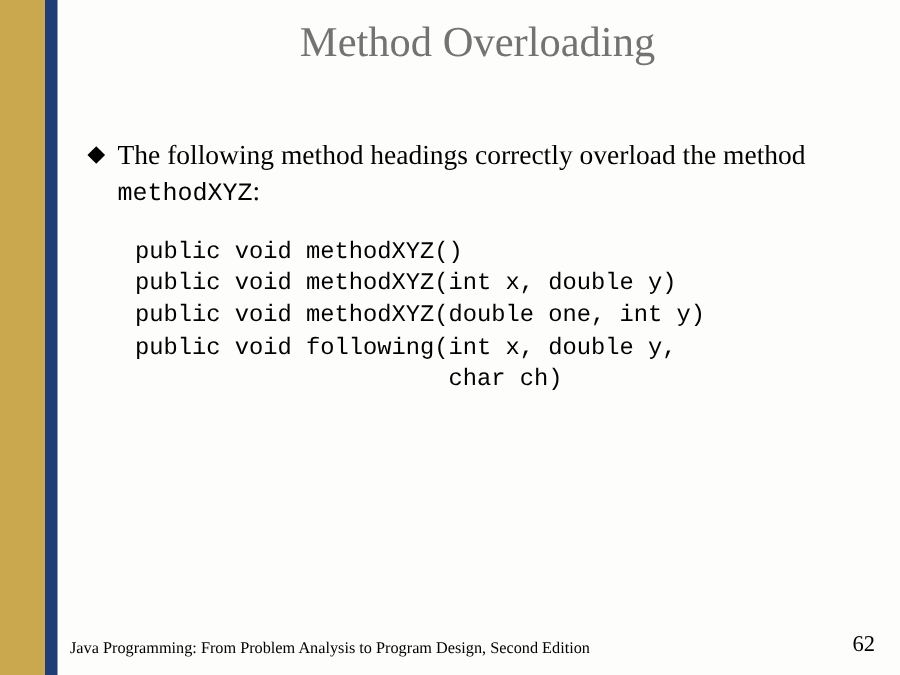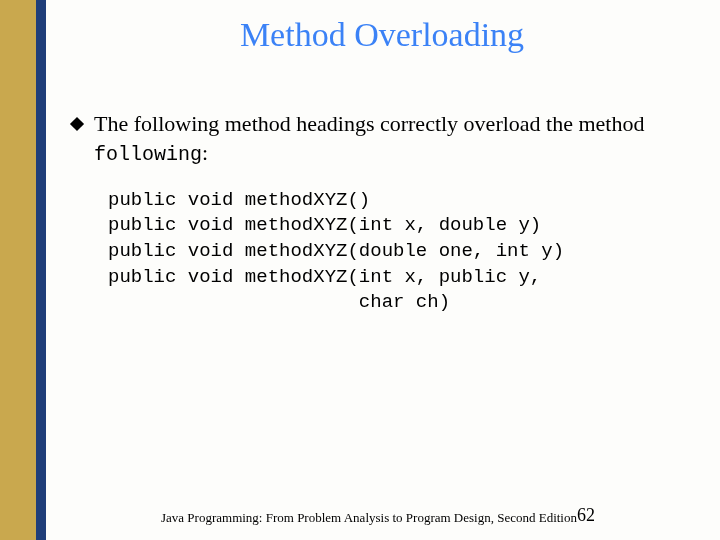--- a/index.html
+++ b/index.html
@@ -24,21 +24,21 @@
     width: 10px;
     height: 540px;
     background: #1f3e79;
   }
   .title {
     position: absolute;
     left: 0; right: 0;
     top: 16px;
     text-align: center;
     font-size: 34px;
-    color: #3b82f6;
+    color: #737373;
     font-weight: normal;
     margin-left: 44px;
   }
   .content {
     position: absolute;
     left: 72px;
     top: 110px;
     right: 30px;
     color: #000;
   }
@@ -72,44 +72,44 @@
     color: #000;
   }
   .footer {
     position: absolute;
     bottom: 14px;
     left: 56px;
     right: 20px;
     font-size: 13px;
     color: #000;
     display: flex;
-    justify-content: center;
+    justify-content: space-between;
     align-items: flex-end;
   }
   .page-num { font-size: 18px; }
 </style>
 </head>
 <body>
 
 <div class="border-gold"></div>
 <div class="border-blue"></div>
 
 <h1 class="title">Method Overloading</h1>
 
 <div class="content">
   <div class="bullet-row">
     <div class="bullet-diamond"></div>
     <div class="bullet-text">
-      <span>The following method headings correctly overload the method </span><span class="mono-inline">following</span><span>:</span>
+      <span>The following method headings correctly overload the method </span><span class="mono-inline">methodXYZ</span><span>:</span>
     </div>
   </div>
 
   <div class="code-block">public void methodXYZ()
 public void methodXYZ(int x, double y)
 public void methodXYZ(double one, int y)
-public void methodXYZ(int x, public y,
+public void following(int x, double y,
                       char ch)</div>
 </div>
 
 <div class="footer">
   <span>Java Programming: From Problem Analysis to Program Design, Second Edition</span>
   <span class="page-num">62</span>
 </div>
 
 </body></html>

